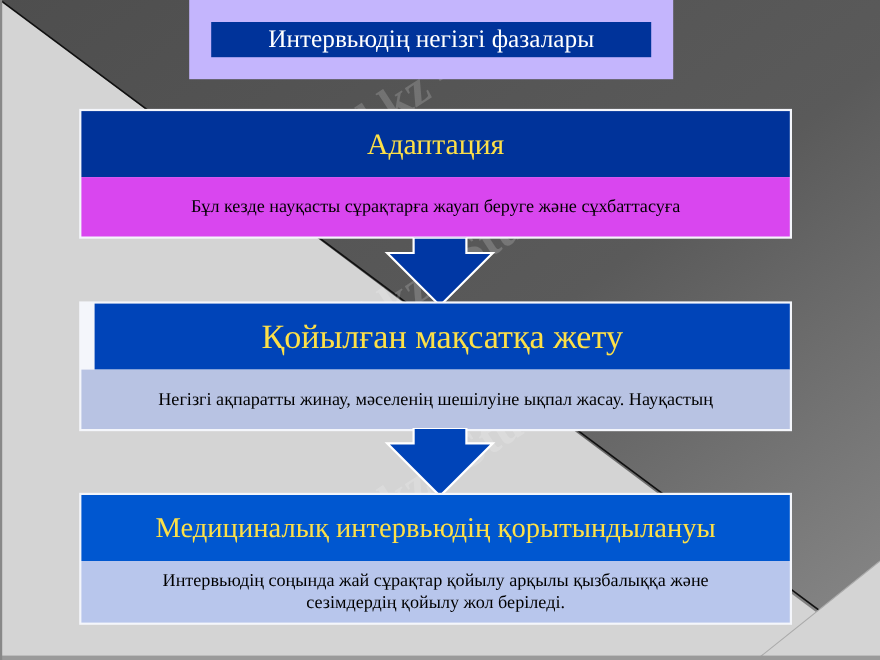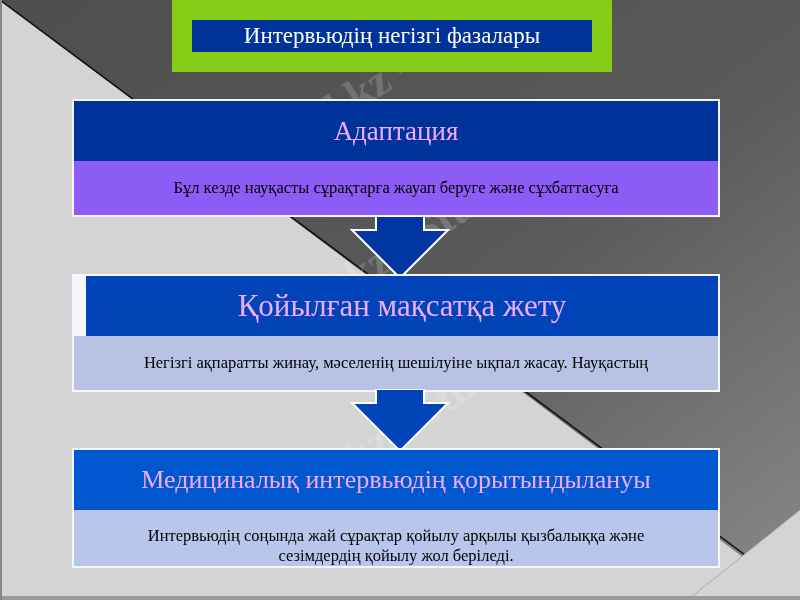--- a/index.html
+++ b/index.html
@@ -1,21 +1,21 @@
 <!DOCTYPE html>
 <html><head>
 <meta charset="utf-8">
 <style>
   html, body { margin:0; padding:0; }
   body { width:800px; height:600px; position:relative; overflow:hidden; font-family:"Liberation Serif", "DejaVu Serif", serif; }
   .bg { position:absolute; inset:0; }
-  .title-box { position:absolute; left:172px; top:0px; width:440px; height:72px; background:#84cc16; box-sizing:border-box; padding:20px; }
+  .title-box { position:absolute; left:172px; top:0px; width:440px; height:72px; background:#c4b5fd; box-sizing:border-box; padding:20px; }
   .title-inner { width:100%; height:100%; background:#00339a; color:#fff; display:flex; align-items:center; justify-content:center; font-size:23px; }
   .phase { position:absolute; left:72px; width:648px; background:#f4f6fb; box-sizing:border-box; padding:2px; }
-  .phase-head { color:#f0abfc; display:flex; align-items:center; justify-content:center; }
+  .phase-head { color:#fde047; display:flex; align-items:center; justify-content:center; }
   .phase-body { color:#000; display:flex; align-items:center; justify-content:center; text-align:center; font-size:16.5px; line-height:20px; padding:0 20px; }
   .arrow { position:absolute; }
   .wm { position:absolute; color:rgba(255,255,255,0.18); font-size:44px; font-weight:bold; transform:rotate(-33deg); white-space:nowrap; pointer-events:none; font-family:"Liberation Serif", serif; }
 </style>
 </head>
 <body>
 
 <svg class="bg" width="800" height="600" viewBox="0 0 800 600">
   <defs>
     <linearGradient id="dk" x1="0" y1="0" x2="1" y2="1">
@@ -37,21 +37,21 @@
 <div class="wm" style="left:240px;top:40px;">Stud.kz - Stud.kz</div>
 <div class="wm" style="left:240px;top:220px;">Stud.kz - Stud.kz</div>
 <div class="wm" style="left:240px;top:400px;">Stud.kz - Stud.kz</div>
 
 <div class="title-box">
   <div class="title-inner">Интервьюдің негізгі фазалары</div>
 </div>
 
 <div class="phase" style="top:99px;height:118px;">
   <div class="phase-head" style="height:60px;background:#00339a;font-size:27px;">Адаптация</div>
-  <div class="phase-body" style="height:54px;background:#8b5cf6;flex-direction:column;">
+  <div class="phase-body" style="height:54px;background:#d946ef;flex-direction:column;">
     <span>Бұл кезде науқасты  сұрақтарға жауап беруге және сұхбаттасуға</span>
   </div>
 </div>
 
 <svg class="arrow" style="left:348px;top:216px;" width="104" height="64" viewBox="0 0 104 64">
   <polygon points="28,0 76,0 76,14 100,14 52,62 4,14 28,14" fill="#0037a4" stroke="#fff" stroke-width="2"></polygon>
 </svg>
 
 <div class="phase" style="top:274px;height:118px;">
   <div class="phase-head" style="height:60px;background:#0044b8;font-size:31px;margin-left:12px;">Қойылған мақсатқа жету</div>
@@ -59,17 +59,17 @@
     <span>Негізгі ақпаратты жинау, мәселенің  шешілуіне ықпал жасау. Науқастың</span>
   </div>
 </div>
 
 <svg class="arrow" style="left:348px;top:389px;" width="104" height="64" viewBox="0 0 104 64">
   <polygon points="28,0 76,0 76,14 100,14 52,62 4,14 28,14" fill="#0044b8" stroke="#fff" stroke-width="2"></polygon>
 </svg>
 
 <div class="phase" style="top:448px;height:120px;">
   <div class="phase-head" style="height:60px;background:#0057d0;font-size:26px;">Медициналық интервьюдің қорытындылануы</div>
-  <div class="phase-body" style="height:56px;background:#b8c6ec;flex-direction:column;justify-content:flex-end;">
+  <div class="phase-body" style="height:56px;background:#b8c6ec;flex-direction:column;">
     <span>Интервьюдің соңында жай сұрақтар қойылу арқылы  қызбалыққа және</span>
     <span>сезімдердің қойылу жол беріледі.</span>
   </div>
 </div>
 
 </body></html>

